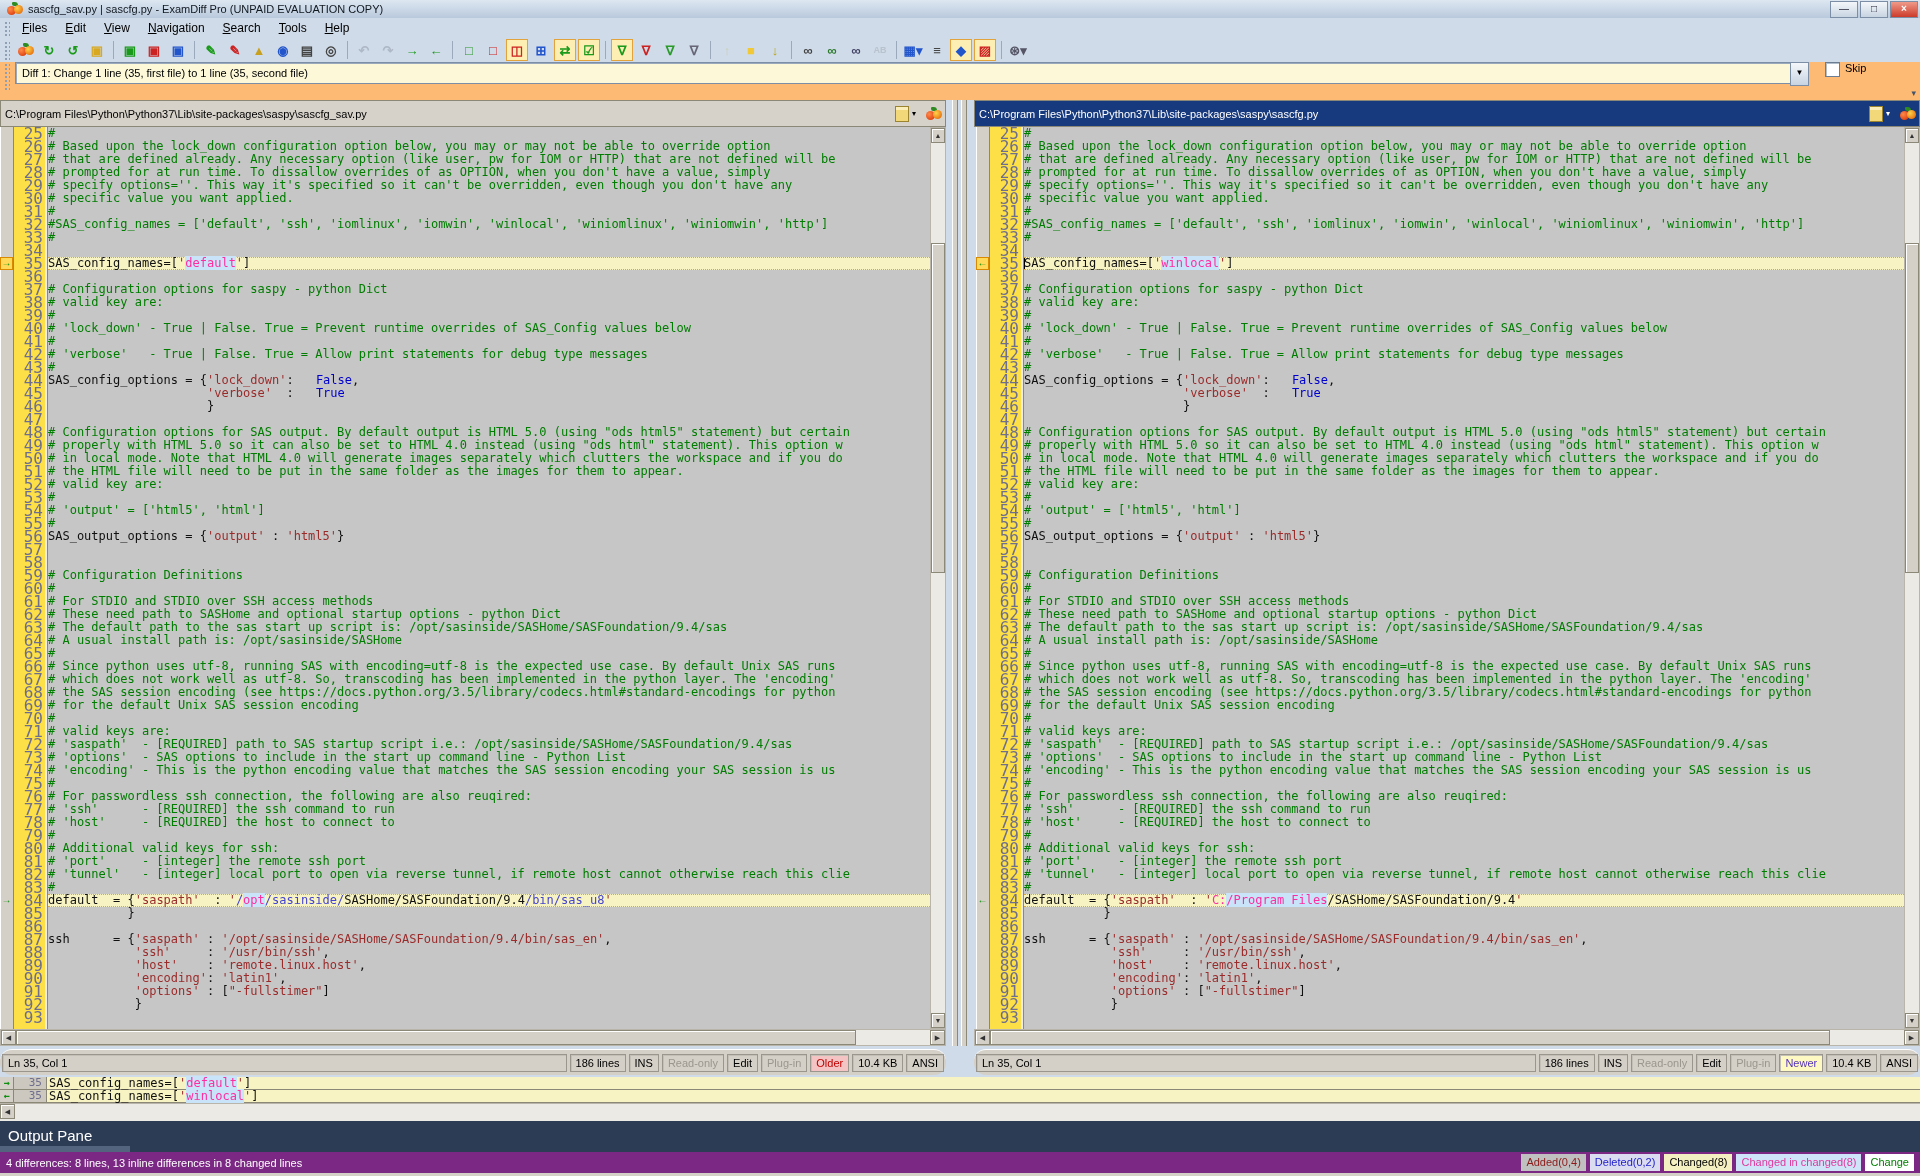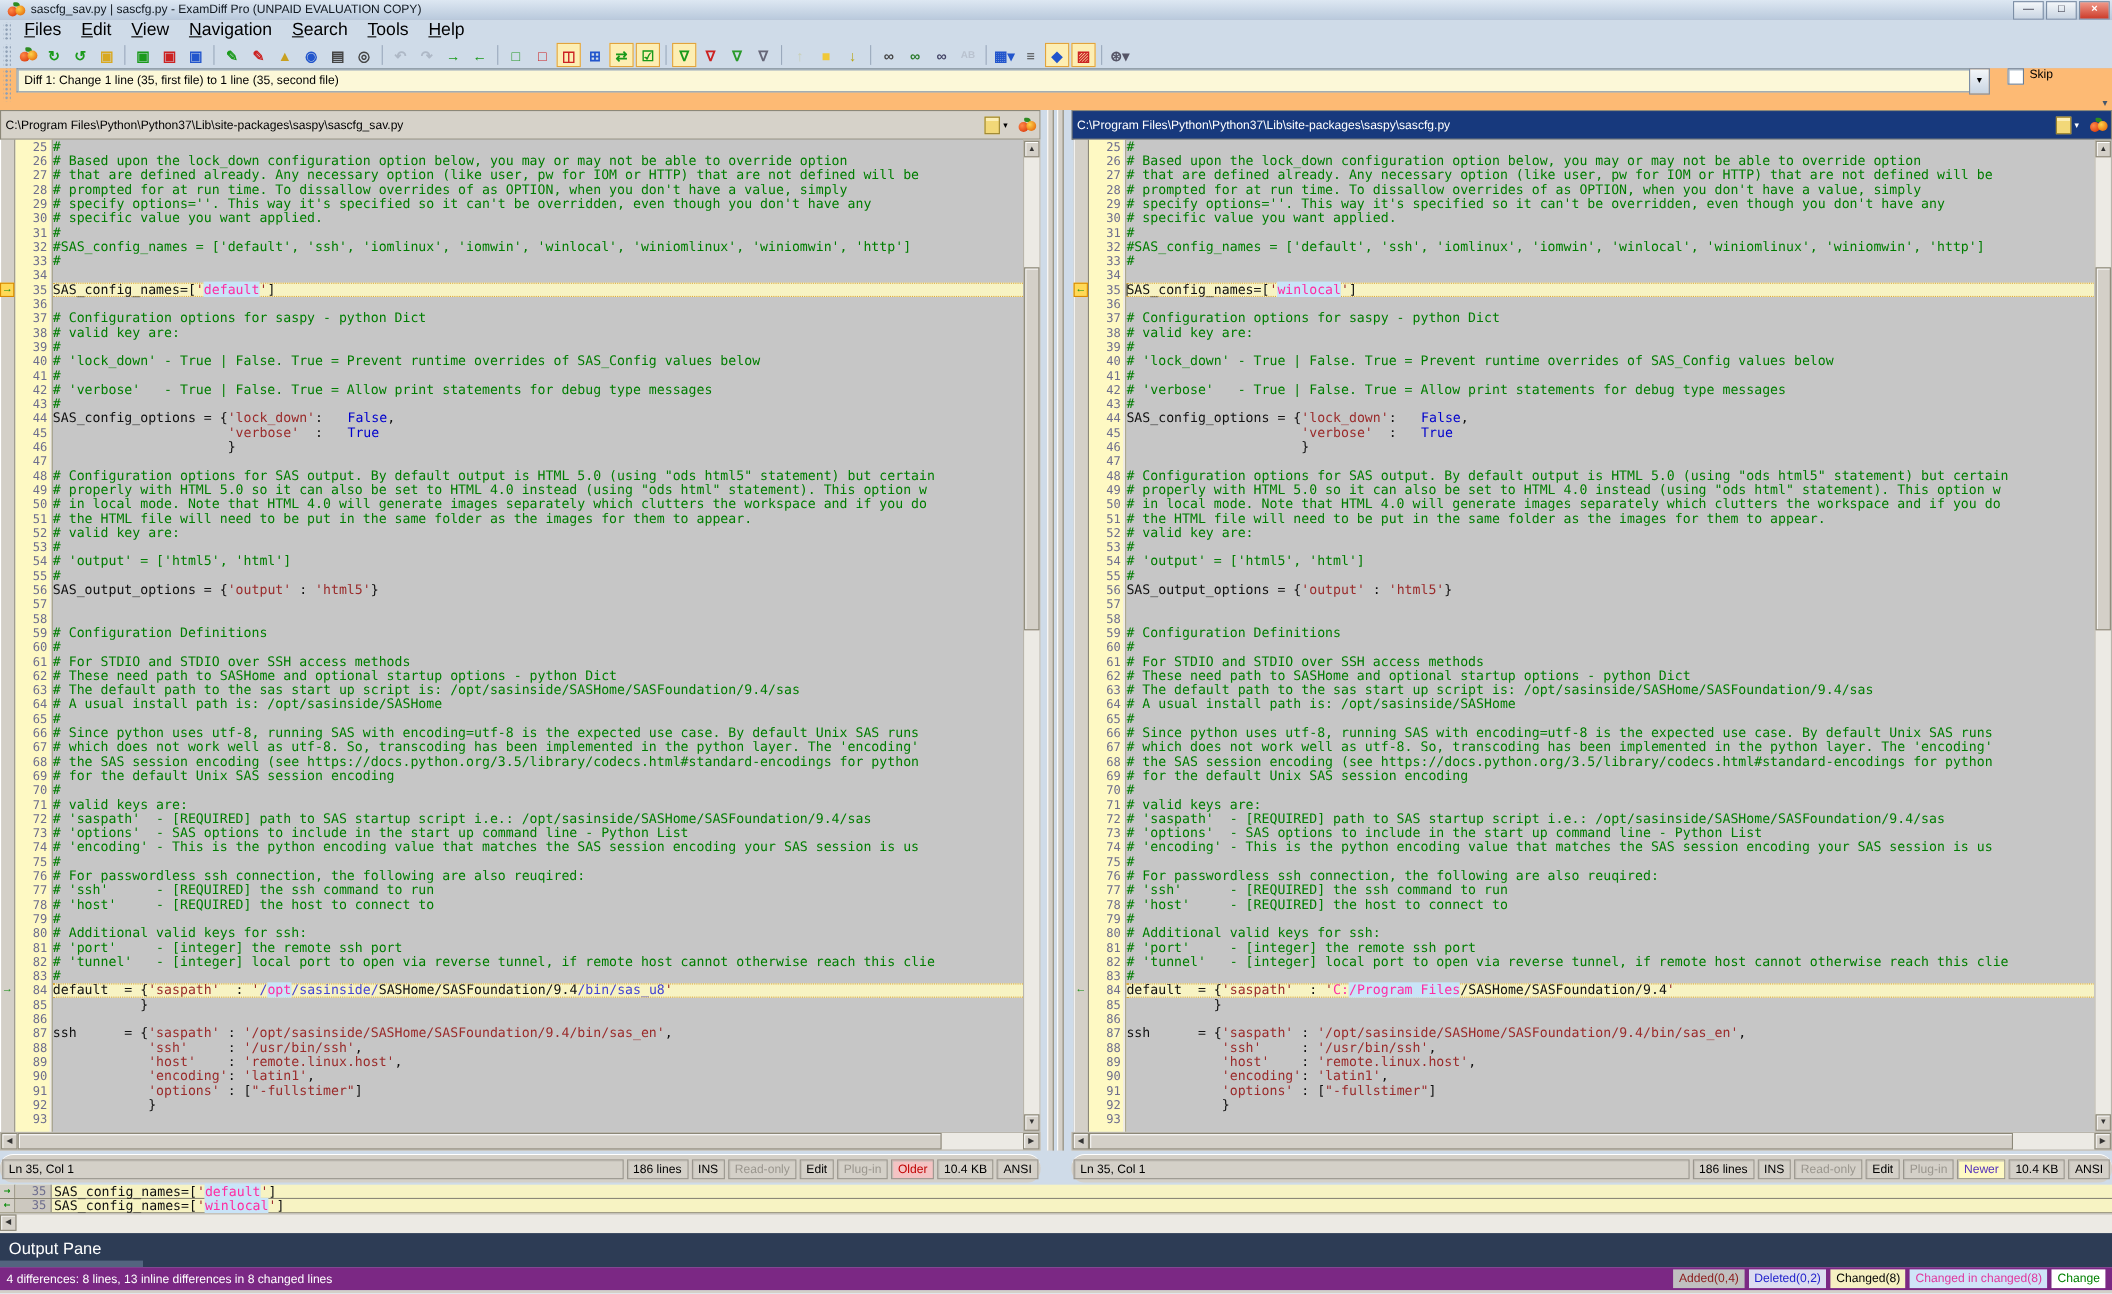--- a/index.html
+++ b/index.html
@@ -12,21 +12,21 @@
   .wbtn{width:26px;height:15px;border:1px solid #7c8ea5;background:linear-gradient(#f4f7fa,#c8d4e2);font-size:10px;line-height:13px;text-align:center;color:#223;}
   .wbtn.close{background:linear-gradient(#f09a8a,#cc3b2a);color:#fff;font-weight:bold;}
   
   .cherry{position:relative;width:16px;height:14px;display:inline-block;margin-left:6px;}
   .cherry:before{content:"";position:absolute;left:1px;top:4px;width:9px;height:9px;border-radius:50%;background:radial-gradient(circle at 35% 35%,#ff8a4a,#d42b00);}
   .cherry:after{content:"";position:absolute;left:8px;top:3px;width:9px;height:9px;border-radius:50%;background:radial-gradient(circle at 35% 35%,#ffd24a,#e05600);}
   .cherry i{position:absolute;left:6px;top:0px;width:6px;height:4px;background:#2e8b22;border-radius:2px 6px 1px 4px;}
   
   .menubar{position:absolute;left:0;top:18px;width:1920px;height:20px;background:#cfdbe8;display:flex;align-items:center;}
   .grip{width:7px;height:80%;margin:0 3px;background-image:radial-gradient(circle,#8fa0b5 1px,transparent 1.2px);background-size:4px 4px;background-position:1px 1px;}
-  .mitem{padding:2px 9px;font-size:16px;}
+  .mitem{padding:2px 9px;font-size:12px;}
   .mitem u{text-decoration:underline;}
   .toolbar{position:absolute;left:0;top:38px;width:1920px;height:24px;background:#cfdbe8;display:flex;align-items:center;border-bottom:1px solid #b6c4d6;}
   .ticon{width:20px;height:20px;margin:0 1px;display:flex;align-items:center;justify-content:center;font-size:13px;font-weight:bold;border:1px solid transparent;}
   .ticon.sel{background:#fdeeb3;border:1px solid #e2a33c;}
   .tsep{width:1px;height:18px;background:#9aa9bc;margin:0 4px;}
   
   .diffbar{position:absolute;left:0;top:62px;width:1920px;height:38px;background:#fdba74;display:flex;align-items:flex-start;}
   .diffcombo{height:20px;width:1768px;margin-left:2px;background:#fcf8d8;border:1px solid #7c8ea5;border-right:none;display:flex;align-items:center;padding-left:6px;font-size:11px;box-shadow:inset 1px 1px 0 #9aa9bc;}
   .ddbtn{width:17px;height:22px;border:1px solid #7c8ea5;background:linear-gradient(#f4f7fa,#c8d4e2);font-size:8px;text-align:center;line-height:20px;}
   .chk{width:13px;height:13px;background:#fff;border:1px solid #6b7d92;box-shadow:inset 1px 1px 0 #b0bdcb;margin-left:16px;}
@@ -34,21 +34,21 @@
   .chev{position:absolute;right:4px;bottom:2px;font-size:9px;color:#44566c;}
   
   .phdr{position:absolute;top:100px;height:27px;box-sizing:border-box;border:1px solid #8c8878;display:flex;align-items:center;font-size:11px;padding:0 4px;}
   .phdr.left{left:0;width:946px;background:#d6d2c9;color:#000;}
   .phdr.right{left:974px;width:946px;background:#17397d;color:#fff;}
   .phicons{margin-left:auto;display:flex;align-items:center;gap:3px;}
   .fileicon{width:12px;height:14px;background:#f2d878;border:1px solid #9a8430;box-shadow:inset 0 3px 0 #fbeeb6;}
   .phdd{font-size:8px;color:inherit;}
   
   .gutter{position:absolute;top:127px;width:13px;height:902px;background:#d4d0c8;border-right:1px solid #8c8878;box-shadow:inset 1px 0 0 #fff;}
-  .lnums{position:absolute;top:127px;width:33px;height:902px;background:#fef9c3;border-right:1px solid #8c8878;box-shadow:inset -2px 0 0 #efece6;font-family:"DejaVu Sans Mono",monospace;font-size:11px;color:#6e6e8e;}
+  .lnums{position:absolute;top:127px;width:33px;height:902px;background:#fde047;border-right:1px solid #8c8878;box-shadow:inset -2px 0 0 #efece6;font-family:"DejaVu Sans Mono",monospace;font-size:16px;color:#6e6e8e;}
   .code{position:absolute;top:127px;height:902px;background:#c6c6c6;font-family:"DejaVu Sans Mono",monospace;font-size:12px;overflow:hidden;}
   .ln{height:13px;line-height:13px;text-align:right;padding-right:4px;}
   .cl{height:13px;line-height:13px;white-space:pre;box-sizing:border-box;}
   .cl.chg{background:#f7f3c3;border-top:1px dotted #dba93f;border-bottom:1px dotted #dba93f;line-height:11px;}
   .tk-c{color:#007d00;} .tk-p{color:#101010;} .tk-s{color:#9a2b2b;} .tk-k{color:#0000cd;margin-left:15px;}
   .tk-hp{color:#ff2da0;background:#c9e4f8;} .tk-hb{color:#4343d2;} .tk-hm{color:#ff2da0;}
   .caret{display:inline-block;width:1px;height:11px;background:#000;vertical-align:middle;margin-right:-1px;}
   .marker{position:absolute;left:0;width:13px;height:13px;text-align:center;font-size:10px;line-height:12px;font-weight:bold;color:#0f8f0f;}
   .marker.act{background:#ffd957;border:1px solid #d98a00;box-sizing:border-box;line-height:10px;}
   

